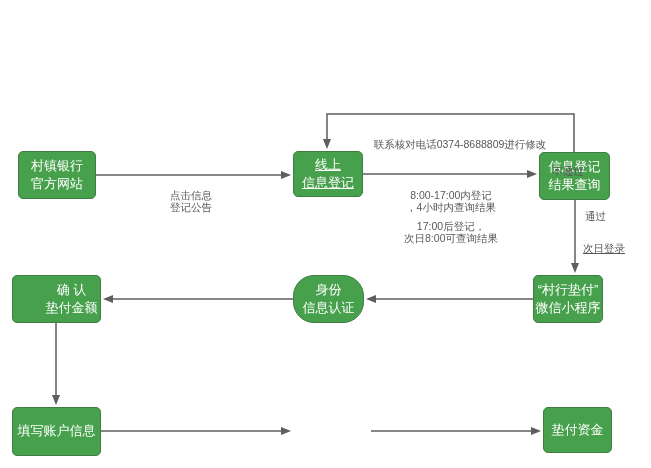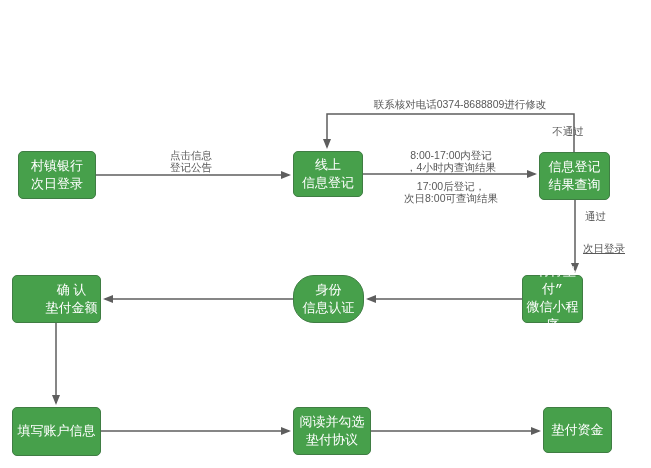--- a/index.html
+++ b/index.html
@@ -44,41 +44,41 @@
     white-space: pre-line;
   }
   .edge-label {
     position: absolute;
     color: var(--label-color, #595959);
     font-size: 10.5px;
     line-height: 1.12;
     white-space: pre-line;
     text-align: center;
   }
-  .edge-label.ctr { transform: translateX(-50%); }
+  .edge-label.ctr { transform: translateX(-50%); margin-top: 40px; }
   svg.edges {
     position: absolute;
     left: 0;
     top: 0;
     pointer-events: none;
   }
   svg.edges polyline {
     fill: none;
     stroke: var(--line-color, #5e5e5e);
     stroke-width: 1.5;
   }
   svg.edges marker path { fill: var(--line-color, #5e5e5e); }
 
   
   .n-bank     { left: 18px;  top: 151px; width: 78px; height: 48px; }
-  .n-online   { left: 293px; top: 151px; width: 70px; height: 46px; }
+  .n-online   { left: 293px; top: 151px; width: 70px; height: 46px; text-decoration: underline; }
   .n-result   { left: 539px; top: 152px; width: 71px; height: 48px; }
   .n-confirm  { left: 12px;  top: 275px; width: 89px; height: 48px; padding-left: 30px; }
   .n-identity { left: 293px; top: 275px; width: 71px; height: 48px; border-radius: 21px; }
-  .n-mini     { left: 522px; top: 275px; width: 61px; height: 48px; font-family: Liberation Mono, monospace; }
+  .n-mini     { left: 533px; top: 275px; width: 70px; height: 48px; }
   .n-fill     { left: 12px;  top: 407px; width: 89px; height: 49px; }
   .n-read     { left: 293px; top: 407px; width: 78px; height: 48px; }
   .n-funds    { left: 543px; top: 407px; width: 69px; height: 46px; }
 
   
   .l-click   { left: 191px; top: 150px; }
   .l-day     { left: 451px; top: 150px; }
   .l-night   { left: 451px; top: 181px; }
   .l-contact { left: 460px; top: 99px;  }
   .l-notpass { left: 568px; top: 126px; }
@@ -102,34 +102,32 @@
     <polyline points="574,152 574,114 327,114 327,147" marker-end="url(#ah)"></polyline>
     <polyline points="575,200 575,271" marker-end="url(#ah)"></polyline>
     <polyline points="533,299 368,299" marker-end="url(#ah)"></polyline>
     <polyline points="293,299 105,299" marker-end="url(#ah)"></polyline>
     <polyline points="56,323 56,403" marker-end="url(#ah)"></polyline>
     <polyline points="101,431 289,431" marker-end="url(#ah)"></polyline>
     <polyline points="371,431 539,431" marker-end="url(#ah)"></polyline>
   </svg>
 
   <div class="node n-bank">村镇银行
-次日登录</div>
+官方网站</div>
   <div class="node n-online">线上
 信息登记</div>
   <div class="node n-result">信息登记
 结果查询</div>
   <div class="node n-confirm">确 认
 垫付金额</div>
   <div class="node n-identity">身份
 信息认证</div>
   <div class="node n-mini">“村行垫付”
 微信小程序</div>
   <div class="node n-fill">填写账户信息</div>
-  <div class="node n-read">阅读并勾选
-垫付协议</div>
   <div class="node n-funds">垫付资金</div>
 
   <div class="edge-label ctr l-click">点击信息
 登记公告</div>
   <div class="edge-label ctr l-day">8:00-17:00内登记
 ，4小时内查询结果</div>
   <div class="edge-label ctr l-night">17:00后登记，
 次日8:00可查询结果</div>
   <div class="edge-label ctr l-contact">联系核对电话0374-8688809进行修改</div>
   <div class="edge-label ctr l-notpass">不通过</div>

